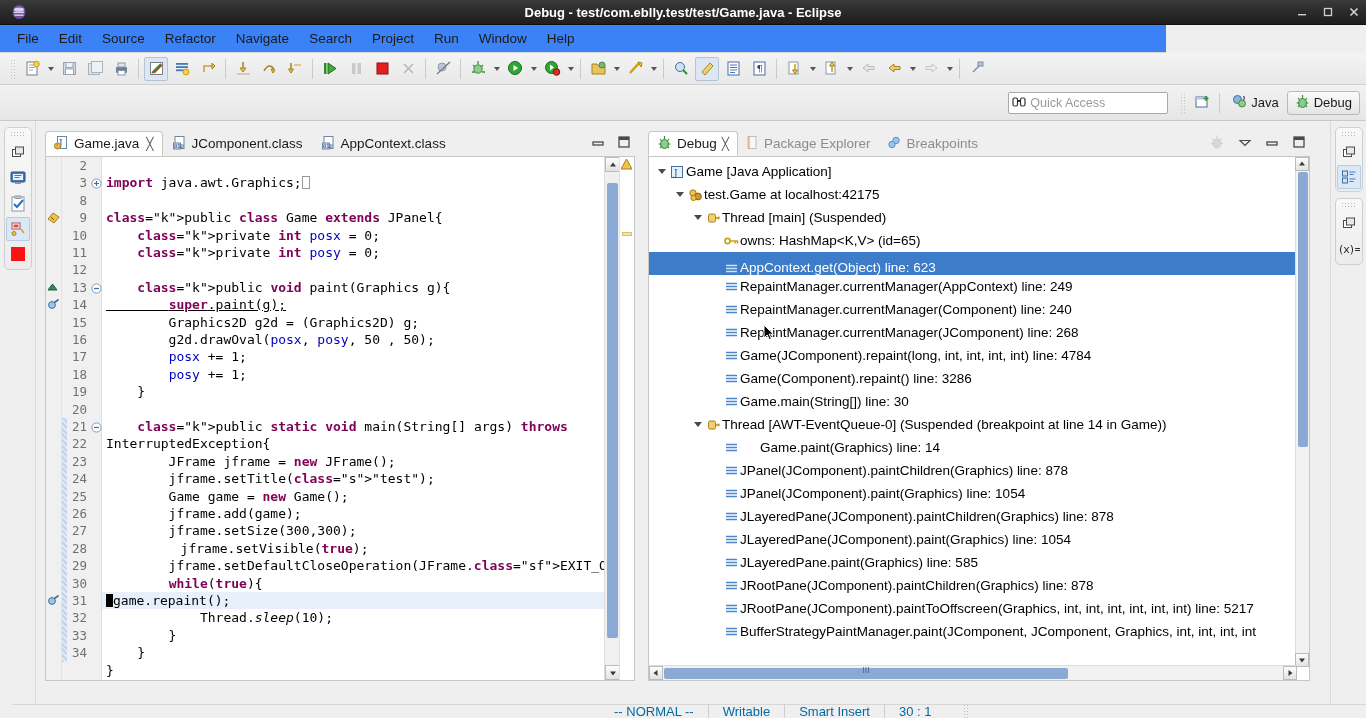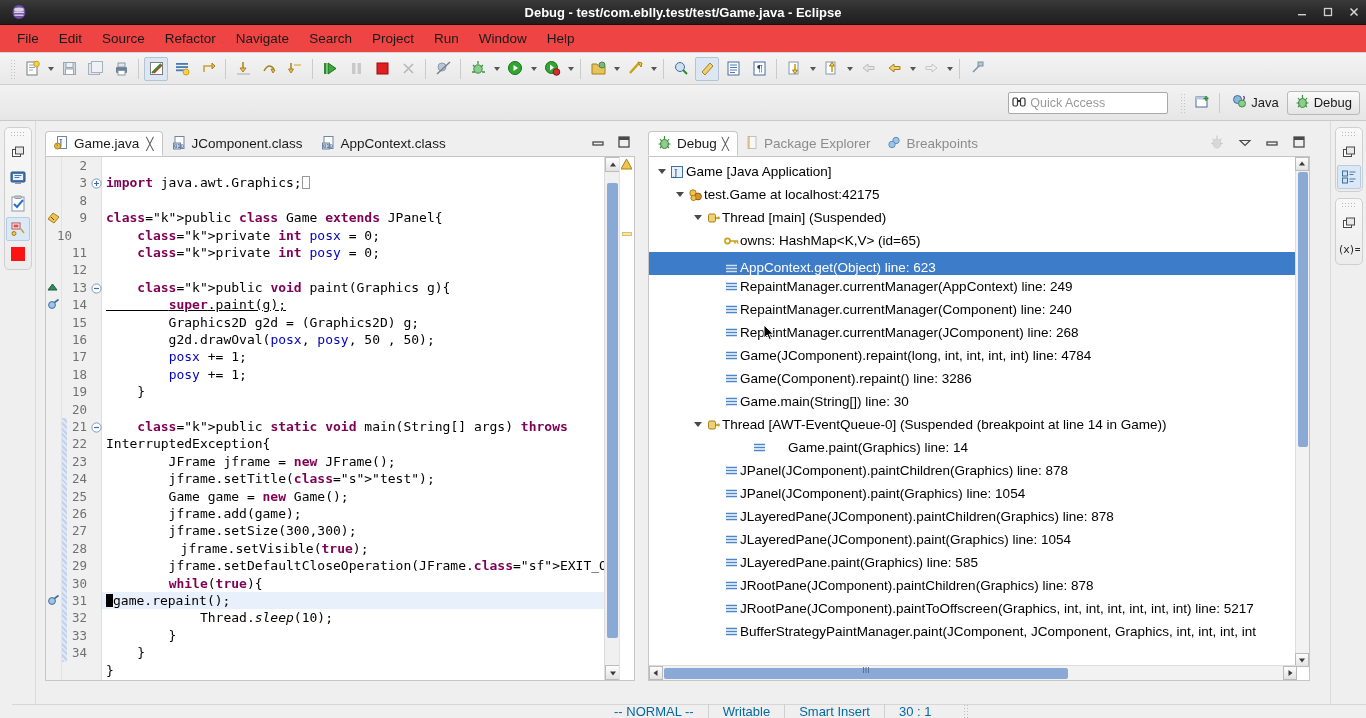--- a/index.html
+++ b/index.html
@@ -29,22 +29,22 @@
     color:#ffffff; font-size:13px; font-weight:bold;
     font-family: "Liberation Sans", sans-serif;
     letter-spacing:0px;
   }
   .win-btns { position:absolute; right:6px; display:flex; gap:14px; align-items:center; }
   .win-btn { color:#cfcfcf; font-size:12px; line-height:12px; cursor:pointer; }
   .win-btn svg { display:block; }
 
   
   .menubar {
-    position:absolute; left:0; top:25px; width:1366px; height:28px;
-    background:#ef4444; border-bottom:1px solid #d6d6d6;
+    position:absolute; left:0; top:25px; width:1166px; height:28px;
+    background:#3b82f6; border-bottom:1px solid #d6d6d6;
     display:flex; align-items:center; padding-left:8px; gap:2px;
   }
   .menu-item {
     padding:4px 9px; font-size:13.5px; color:#1a1a1a; cursor:default;
     font-family:"Liberation Sans", sans-serif;
   }
 
   
   .toolbar {
     position:absolute; left:0; top:53px; width:1366px; height:32px;
@@ -652,21 +652,21 @@
           <div style="position: absolute; left: 1px; top: 437px;"><svg width="13" height="13">
               <circle cx="5" cy="7" r="3.4" fill="#9fc4e8" stroke="#3f6f9f"></circle>
               <path d="M7.5 4.5l4-3" stroke="#3f6f9f" stroke-width="1.6"></path>
             </svg></div>
         </div>
       <div class="num-col" id="numcol">
           <div class="ln" style="position: absolute; right: 3px; top: 0px;">2</div>
           <div class="ln" style="position: absolute; right: 3px; top: 17.4px;">3</div>
           <div class="ln" style="position: absolute; right: 3px; top: 34.8px;">8</div>
           <div class="ln" style="position: absolute; right: 3px; top: 52.2px;">9</div>
-          <div class="ln" style="position: absolute; right: 18px; top: 69.6px;">10</div>
+          <div class="ln" style="position: absolute; right: 3px; top: 69.6px;">10</div>
           <div class="ln" style="position: absolute; right: 3px; top: 87px;">11</div>
           <div class="ln" style="position: absolute; right: 3px; top: 104.4px;">12</div>
           <div class="ln" style="position: absolute; right: 3px; top: 121.8px;">13</div>
           <div class="ln" style="position: absolute; right: 3px; top: 139.2px;">14</div>
           <div class="ln" style="position: absolute; right: 3px; top: 156.6px;">15</div>
           <div class="ln" style="position: absolute; right: 3px; top: 174px;">16</div>
           <div class="ln" style="position: absolute; right: 3px; top: 191.4px; margin-left: 19px;">17</div>
           <div class="ln" style="position: absolute; right: 3px; top: 208.8px;">18</div>
           <div class="ln" style="position: absolute; right: 3px; top: 226.2px;">19</div>
           <div class="ln" style="position: absolute; right: 3px; top: 243.6px;">20</div>
@@ -934,21 +934,21 @@
             </span>
             <span class="ticon">
               <svg width="14" height="14">
                 <rect x="2.5" y="3" width="7" height="8" rx="1.5" fill="#f0d070" stroke="#a6801f"></rect>
                 <path d="M9.5 7h3" stroke="#a6801f" stroke-width="1.3"></path>
                 <circle cx="12.5" cy="7" r="1.4" fill="#c9a312"></circle>
               </svg>
             </span>
             <span>Thread [AWT-EventQueue-0] (Suspended (breakpoint at line 14 in Game))</span>
           </div>
-          <div class="trow" style="padding-left: 68px; gap: 20px;">
+          <div class="trow" style="padding-left: 40px; gap: 20px;">
             <span class="twist"></span>
             <span class="ticon">
               <svg width="13" height="12">
                 <path d="M1 2.5h11M1 5.5h11M1 8.5h11" stroke="#4a86c8" stroke-width="1.6"></path>
               </svg>
             </span>
             <span>Game.paint(Graphics) line: 14</span>
           </div>
           <div class="trow" style="padding-left: 60px;">
             <span class="twist"></span>

